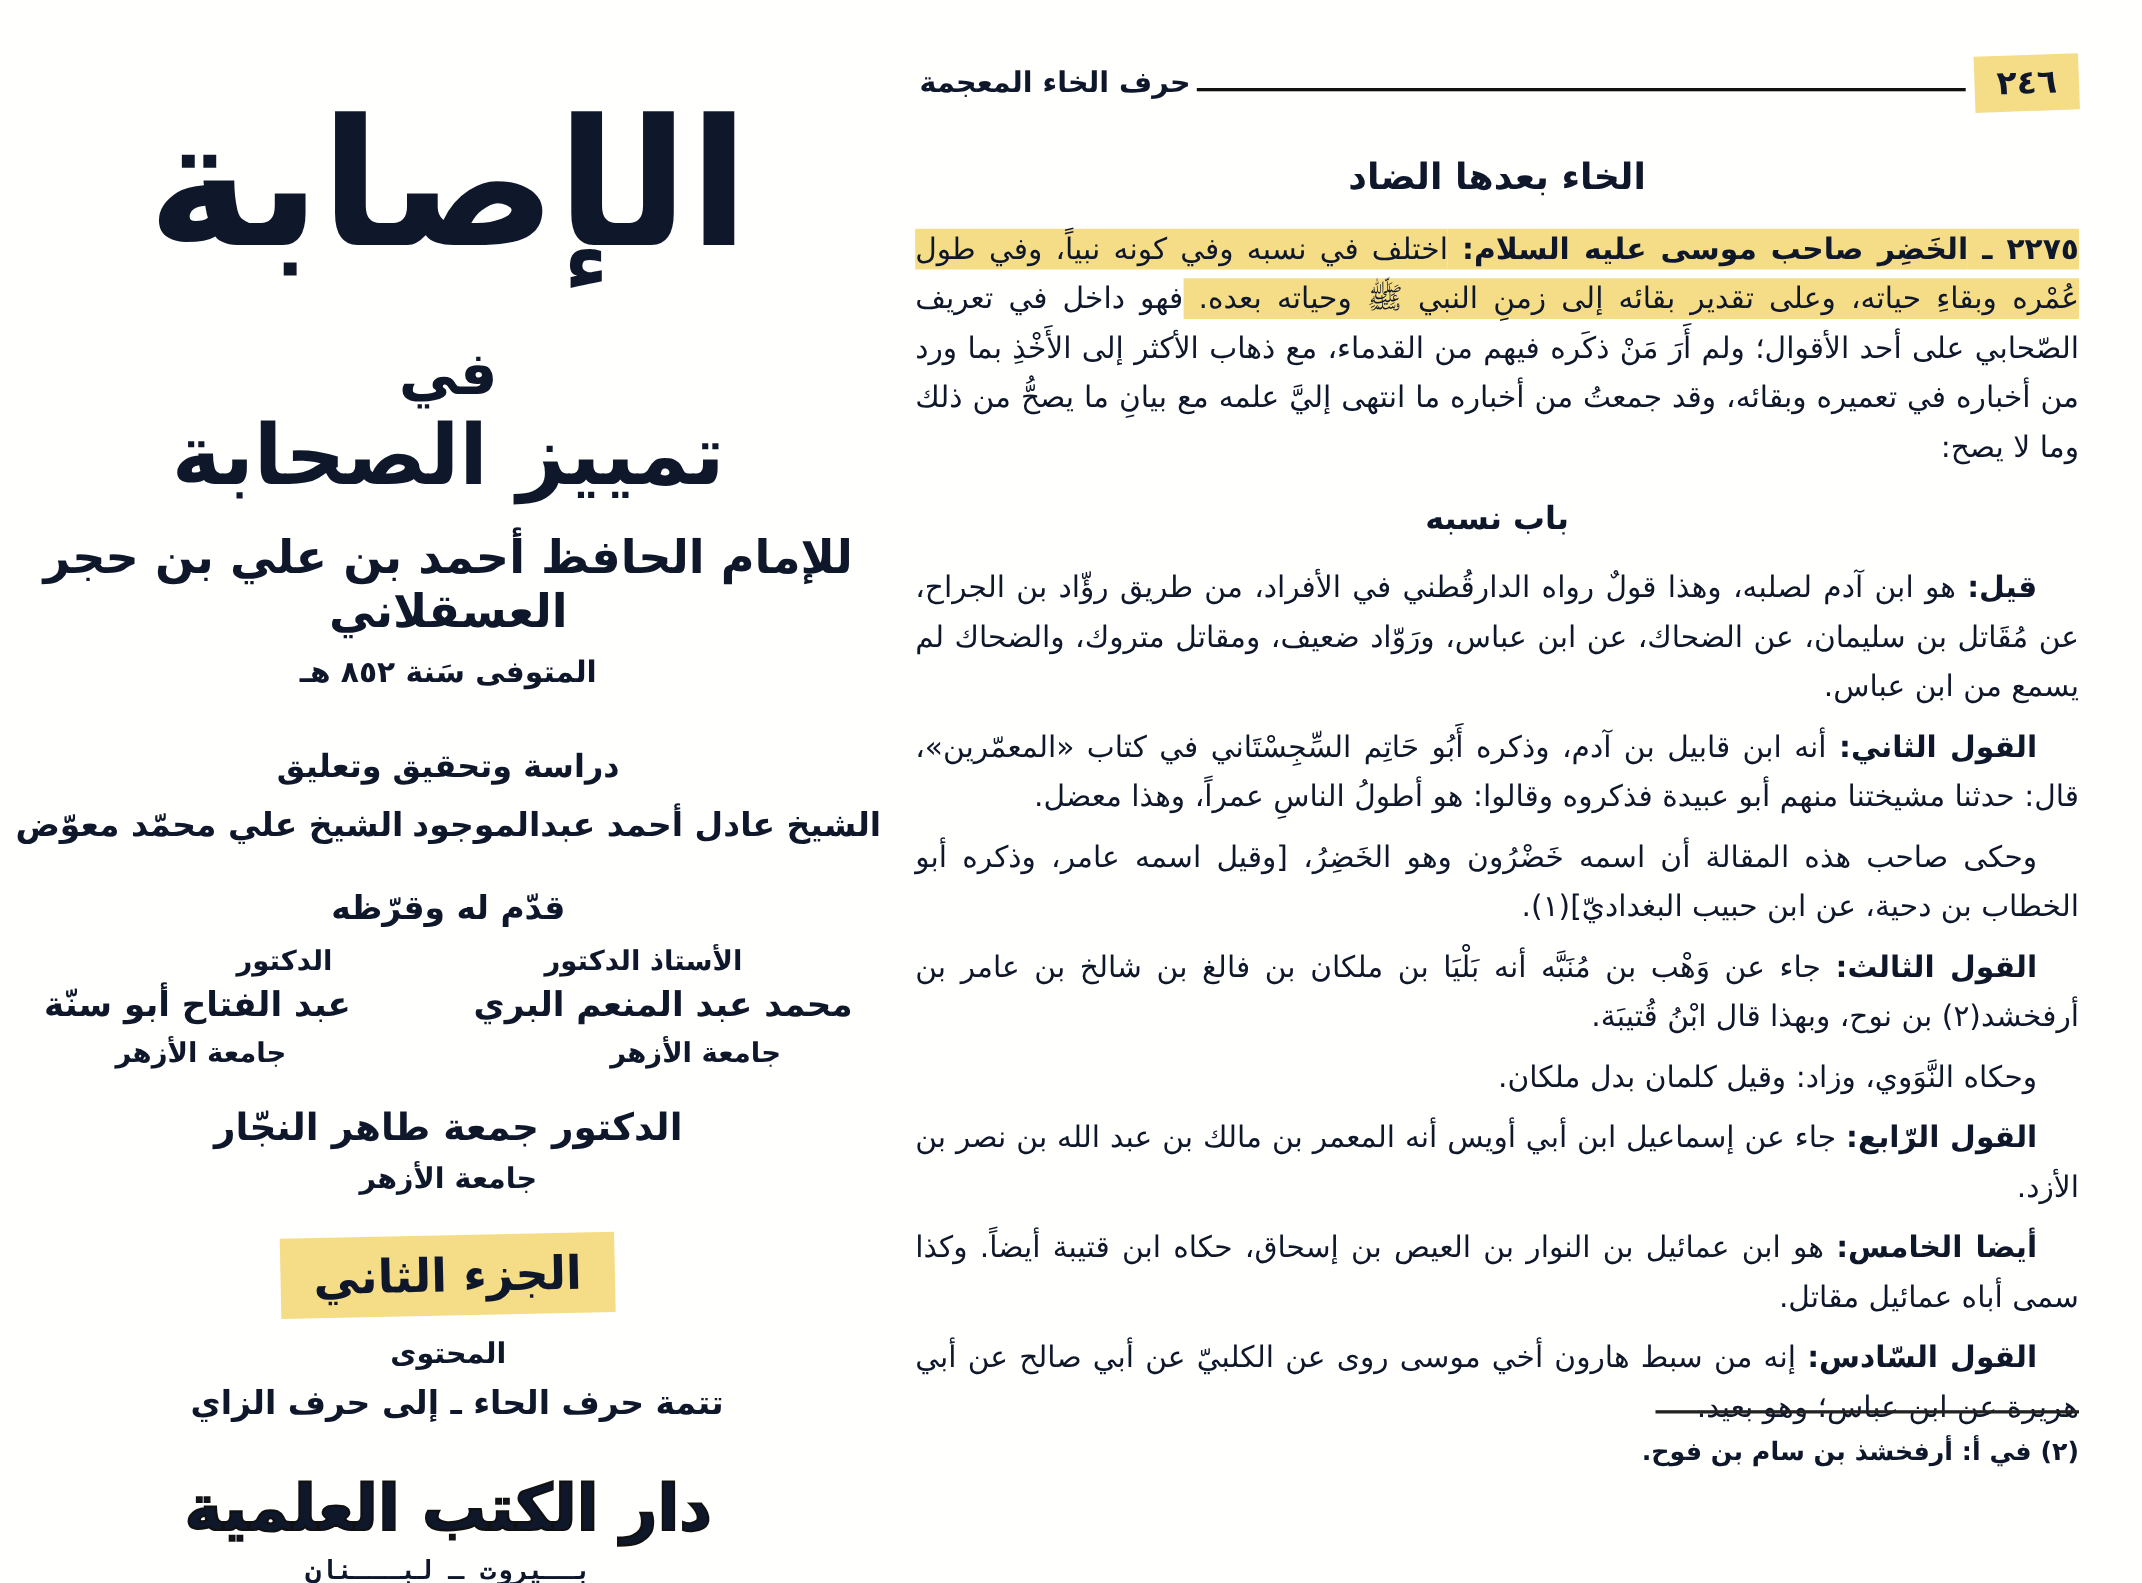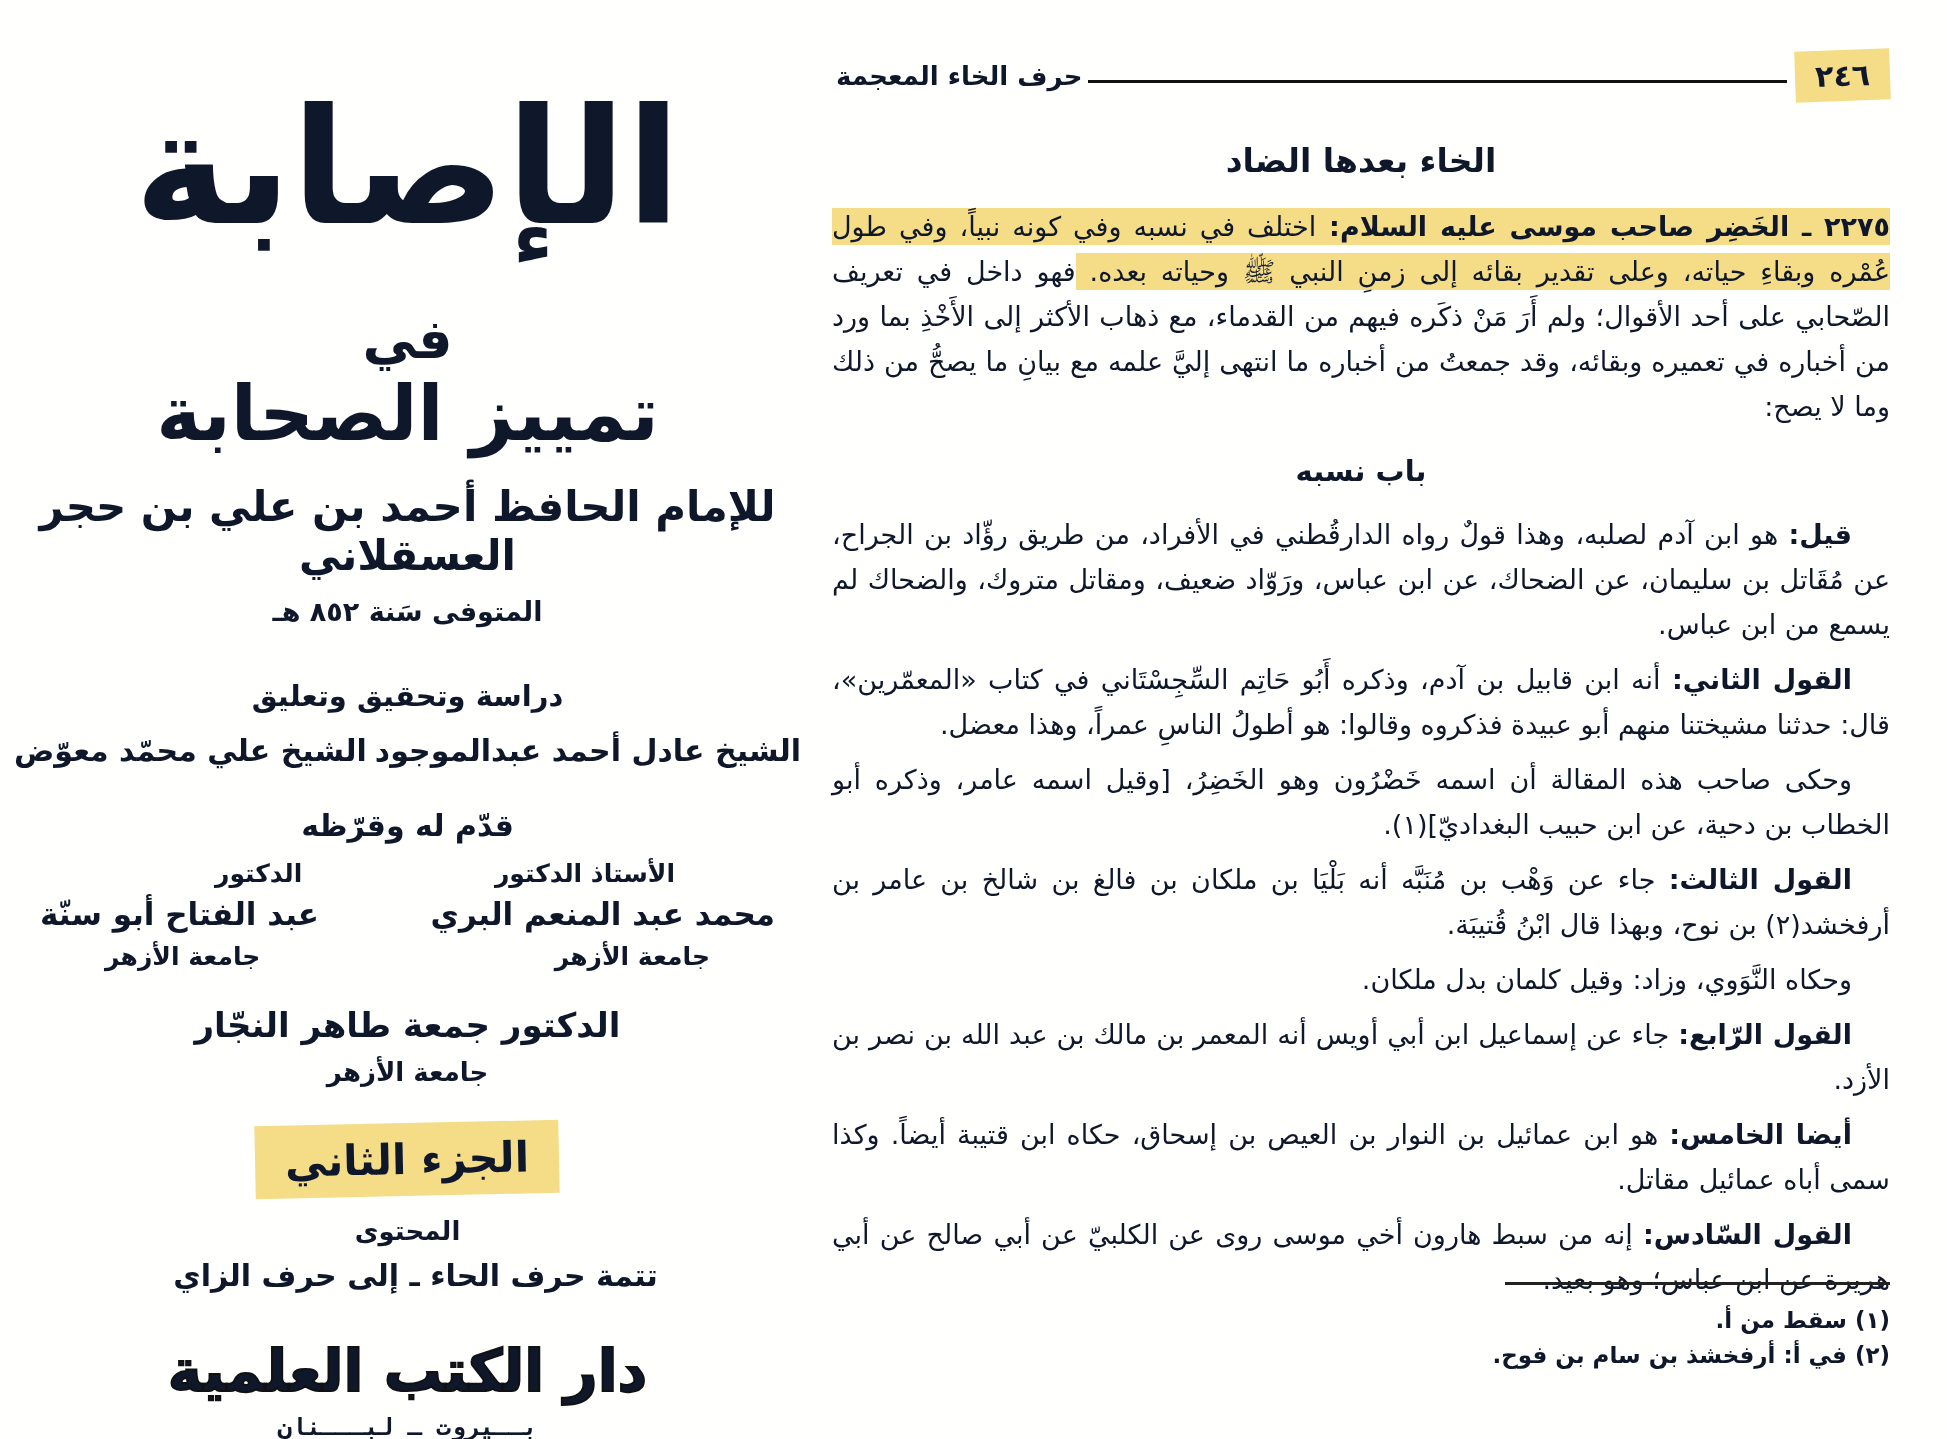--- a/index.html
+++ b/index.html
@@ -116,18 +116,17 @@
       <p><b class="lead"></b><span>وحكى صاحب هذه المقالة أن اسمه خَضْرُون وهو الخَضِرُ، [وقيل اسمه عامر، وذكره أبو الخطاب بن دحية، عن ابن حبيب البغداديّ](١).</span></p>
       <p><b class="lead">القول الثالث:</b><span> جاء عن وَهْب بن مُنَبَّه أنه بَلْيَا بن ملكان بن فالغ بن شالخ بن عامر بن أرفخشد(٢) بن نوح، وبهذا قال ابْنُ قُتيبَة.</span></p>
       <p><b class="lead"></b><span>وحكاه النَّوَوي، وزاد: وقيل كلمان بدل ملكان.</span></p>
       <p><b class="lead">القول الرّابع:</b><span> جاء عن إسماعيل ابن أبي أويس أنه المعمر بن مالك بن عبد الله بن نصر بن الأزد.</span></p>
       <p><b class="lead">أيضا الخامس:</b><span> هو ابن عمائيل بن النوار بن العيص بن إسحاق، حكاه ابن قتيبة أيضاً. وكذا سمى أباه عمائيل مقاتل.</span></p>
       <p><b class="lead">القول السّادس:</b><span> إنه من سبط هارون أخي موسى روى عن الكلبيّ عن أبي صالح عن أبي هريرة عن ابن عباس؛ وهو بعيد.</span></p>
     </div>
 
     <div class="footnotes">
       <div class="footnote-rule"></div>
-      <div class="footnote">(١) سقط من أ.</div>
       <div class="footnote">(٢) في أ: أرفخشذ بن سام بن فوح.</div>
     </div>
   </div>
 
 </div>
 
 </body></html>

